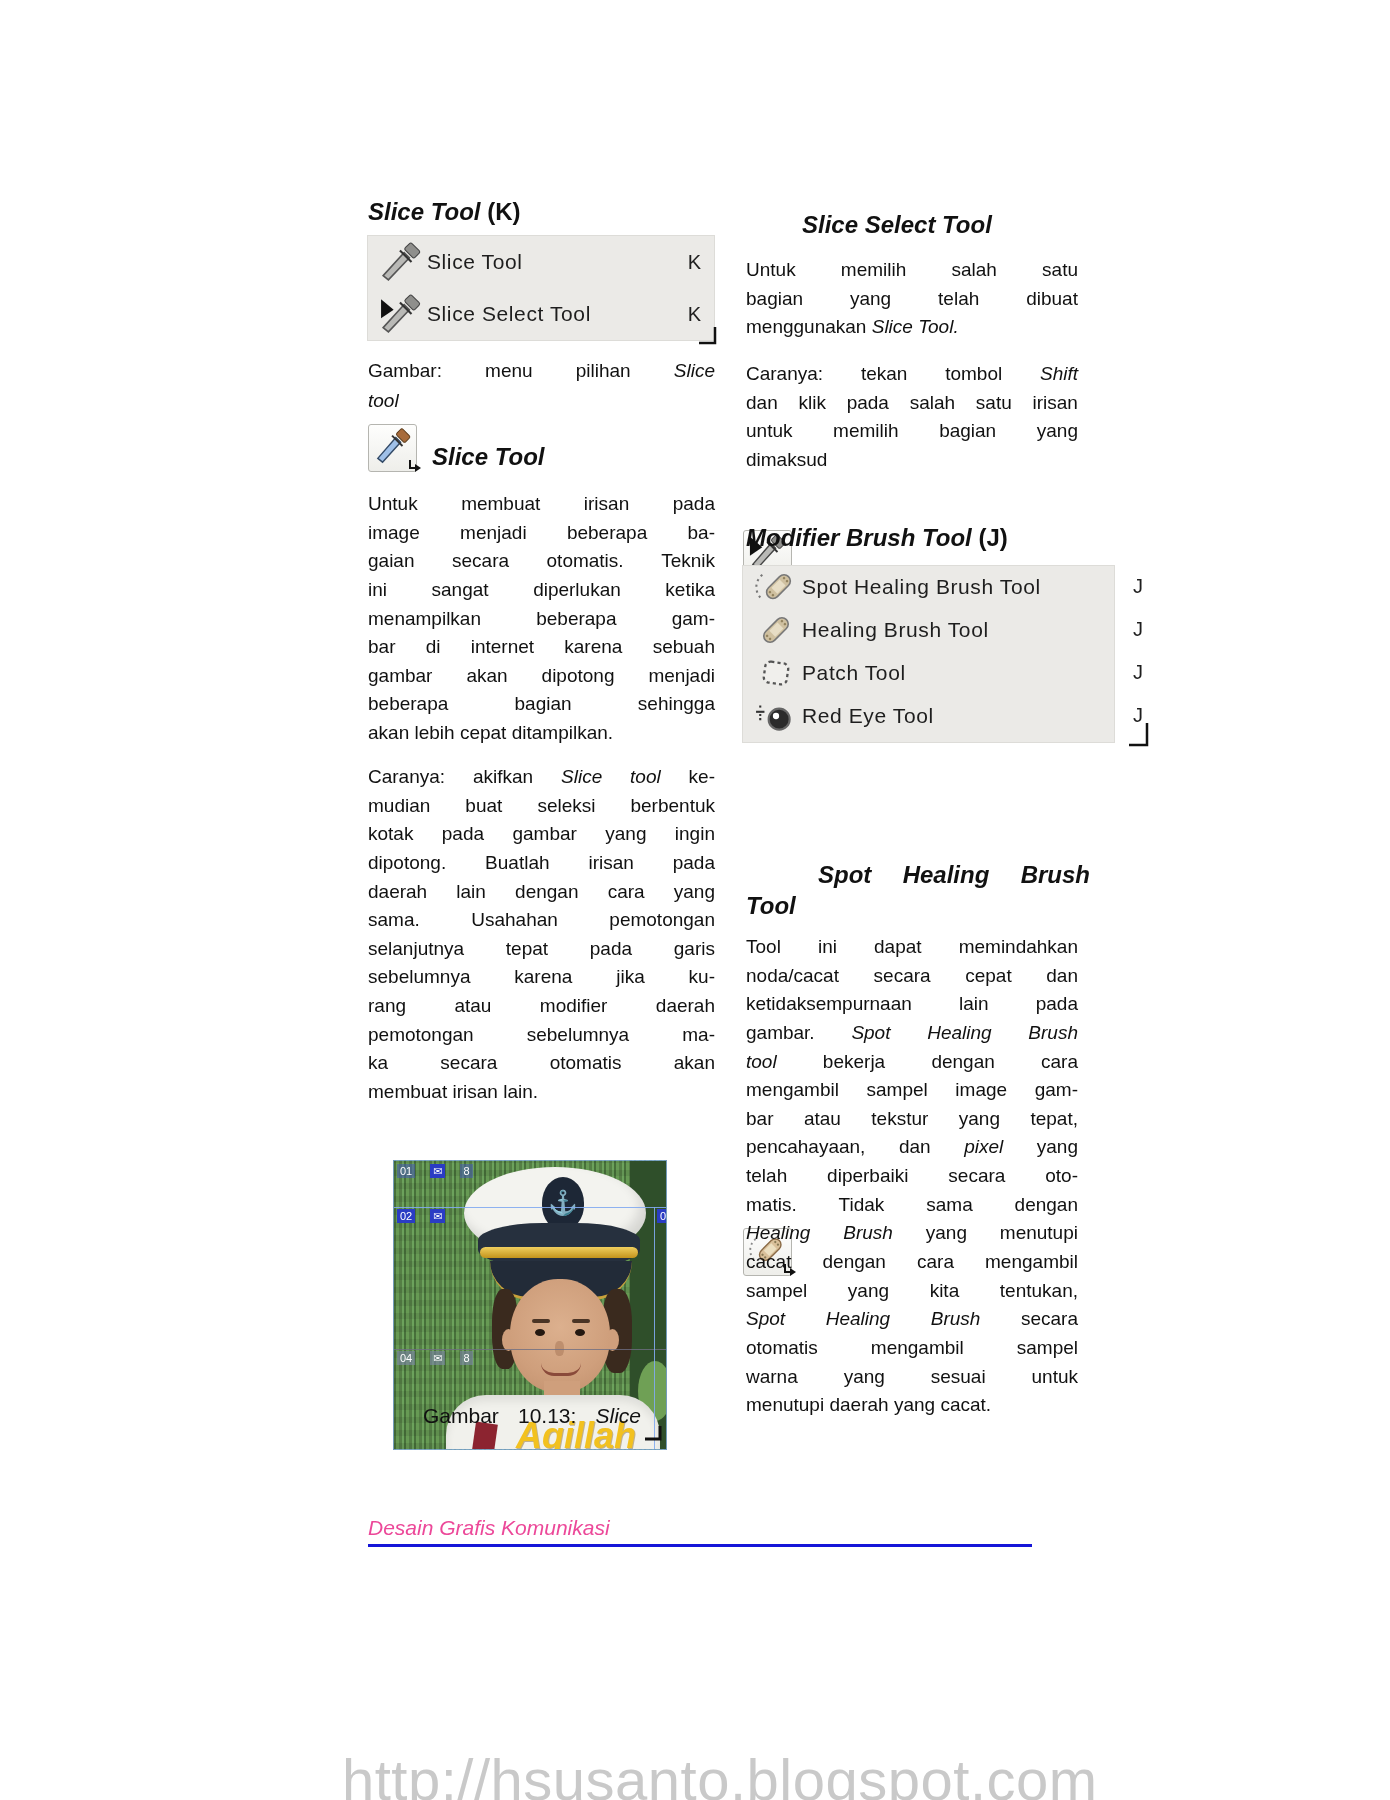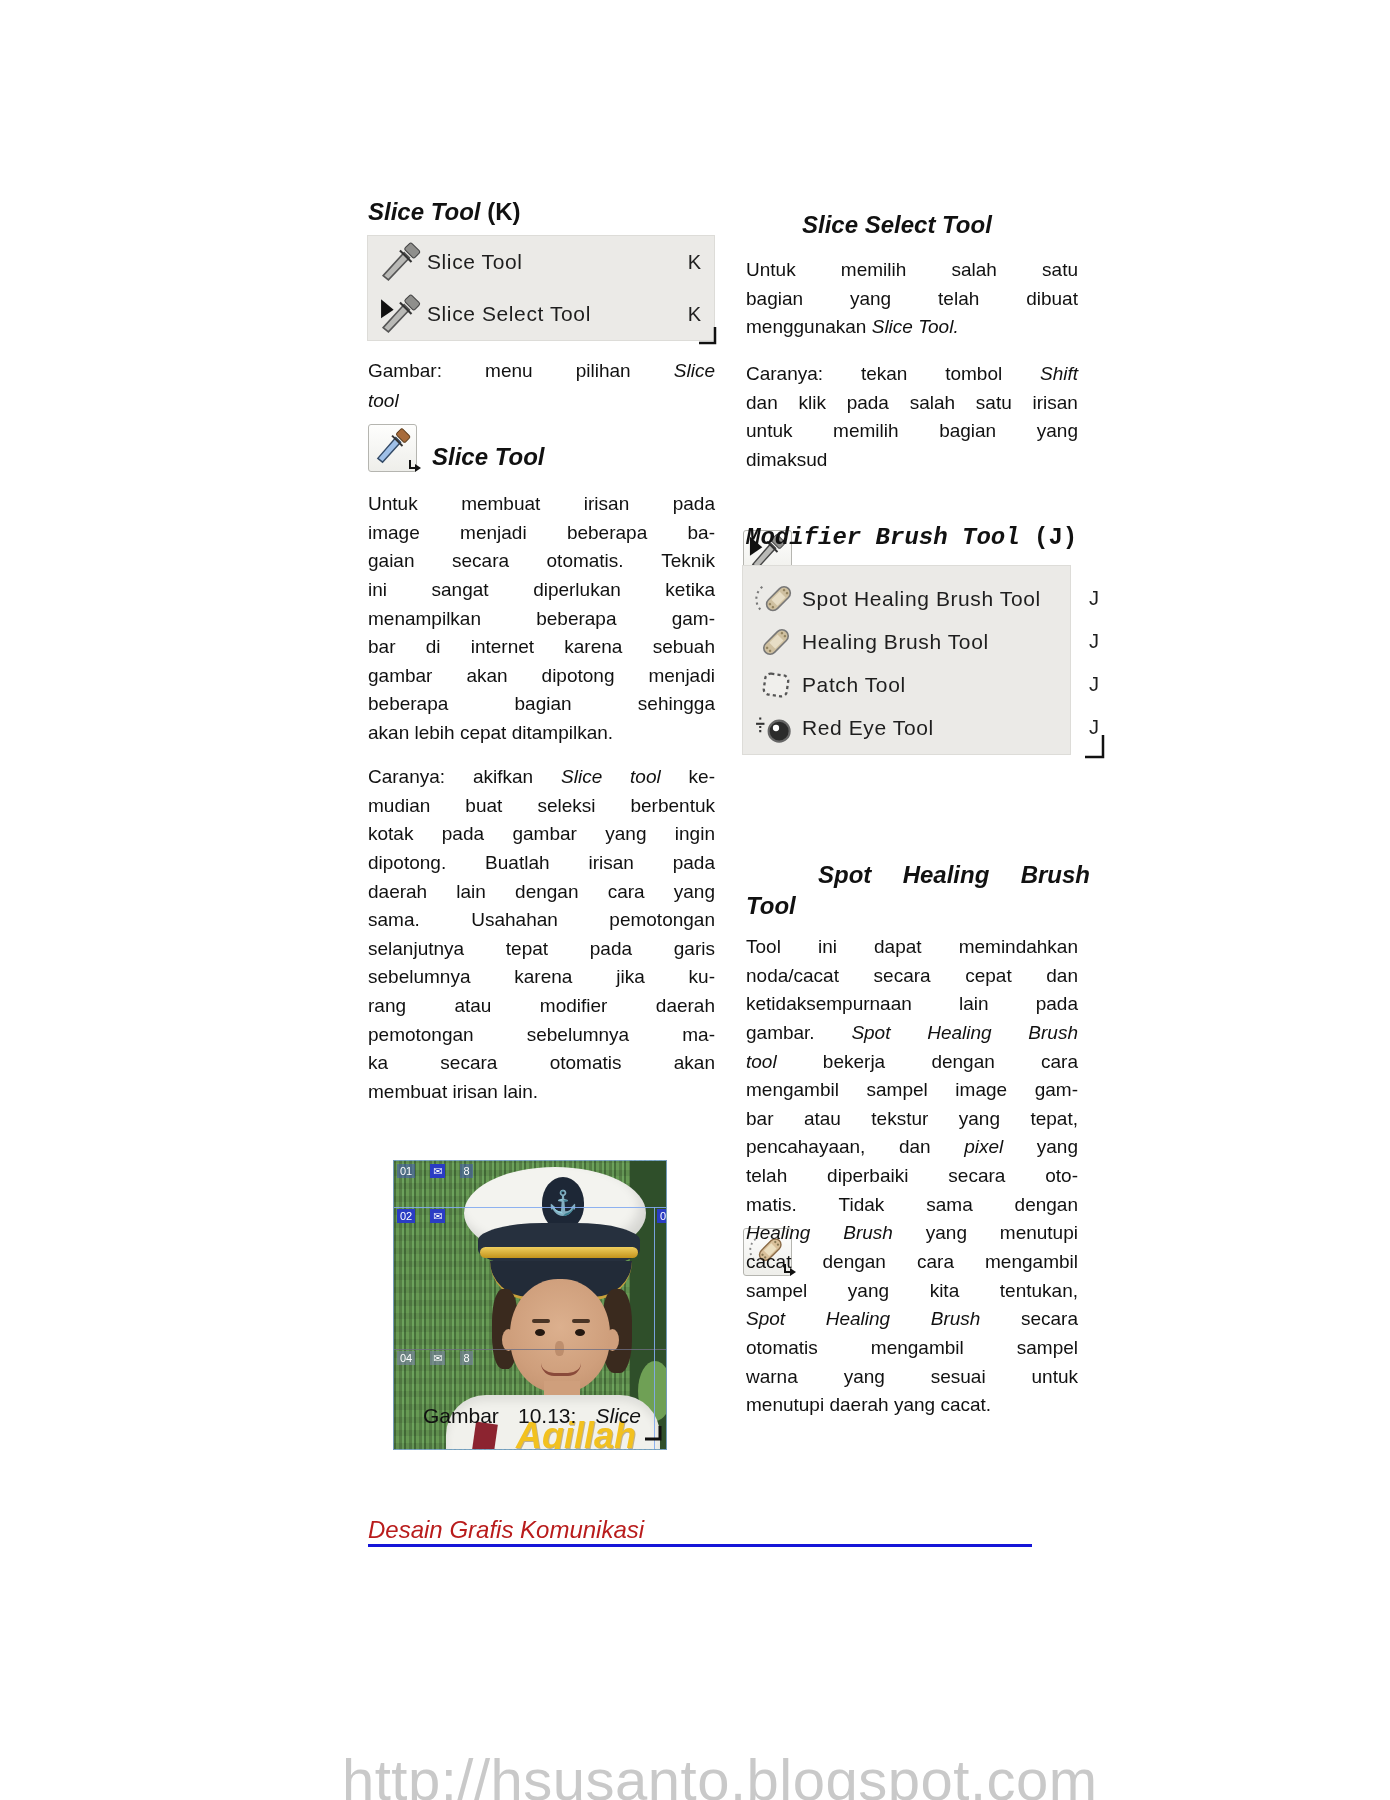--- a/index.html
+++ b/index.html
@@ -69,21 +69,21 @@
   .badge{position:absolute;display:flex;gap:15px;font-size:11px;color:#fff;line-height:14px;}
   .chip{padding:0 3px;height:14px;background:rgba(70,90,180,.55);}
   .chip.solid{background:#2a3cc4;}
   .chip.gray{background:rgba(120,130,160,.65);}
   .photo .pcorner{position:absolute;right:4px;bottom:4px;}
 
   
   .figcap{display:flex;justify-content:space-between;font-size:21px;}
 
   
-  .foot-title{font-size:24px;font-style:italic;color:#b91c1c;white-space:nowrap;}
+  .foot-title{font-size:21px;font-style:italic;color:#ec4899;white-space:nowrap;}
   .foot-line{background:#1515d8;}
   .foot-box{background:#0a0aee;display:flex;align-items:center;}
   .foot-num{color:#fff;font-weight:bold;font-size:36px;padding-left:12px;letter-spacing:1px;}
 
   .watermark{font-size:58px;color:#c9c9c9;white-space:nowrap;letter-spacing:.5px;}
 </style>
 </head>
 <body>
 
 <div class="page">
@@ -378,25 +378,25 @@
       </div>
       <div class="line j">
         <span>untuk</span>
         <span>memilih</span>
         <span>bagian</span>
         <span>yang</span>
       </div>
       <div class="line"><span>dimaksud</span></div>
     </div>
 
-  <div class="abs h1" style="left:746px;top:524px;font-family:Liberation Mono, monospace;">
+  <div class="abs h1" style="left:746px;top:524px;">
     <span class="it">Modifier Brush Tool</span><span> (J)</span>
   </div>
 
-  <div class="abs menu menu2" style="left:742px;top:565px;width:329px;height:178px;padding-top:12px;">
+  <div class="abs menu menu2" style="left:742px;top:565px;width:373px;height:178px;padding-top:0;">
     <div class="mrow">
       <span class="micon">
         <svg width="44" height="42" viewBox="0 0 40 40">
           <path d="M5,30 A15,15 0 0 1 9,7" stroke="#777" stroke-width="2" stroke-dasharray="2 3.5" fill="none"></path>
           <g transform="rotate(-45 22 20)">
             <rect x="9" y="14" width="27" height="12" rx="6" fill="#cfc0a0" stroke="#777" stroke-width="1.5"></rect>
             <rect x="17" y="16" width="11" height="8" fill="#e7ddc5"></rect>
             <circle cx="13" cy="18" r="1.2" fill="#93835f"></circle>
               <circle cx="13" cy="22" r="1.2" fill="#93835f"></circle>
             <circle cx="32" cy="18" r="1.2" fill="#93835f"></circle>

